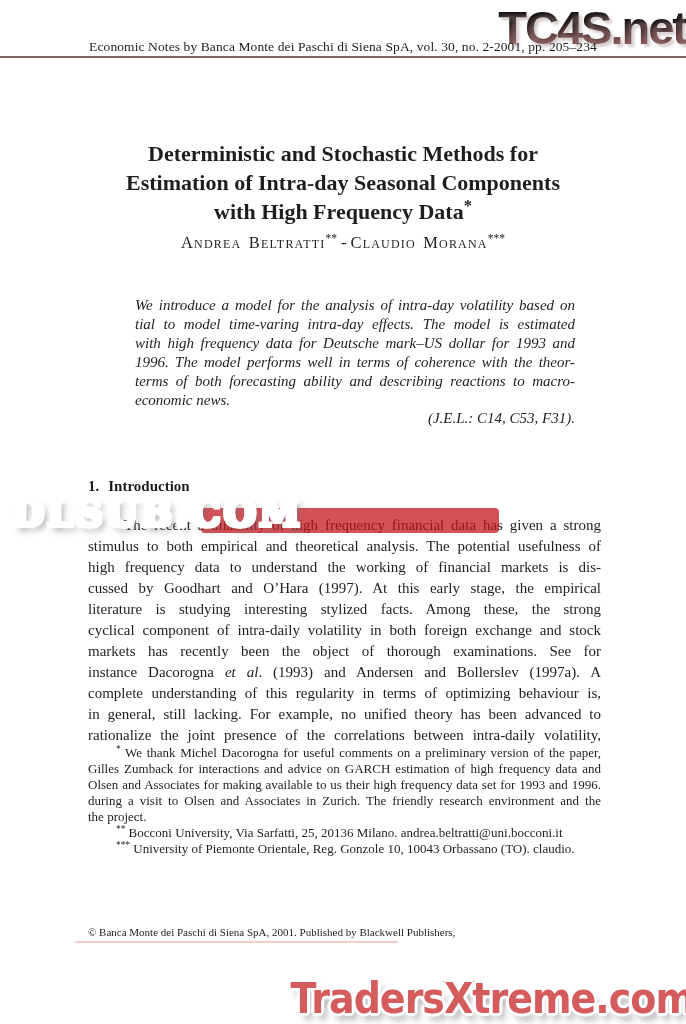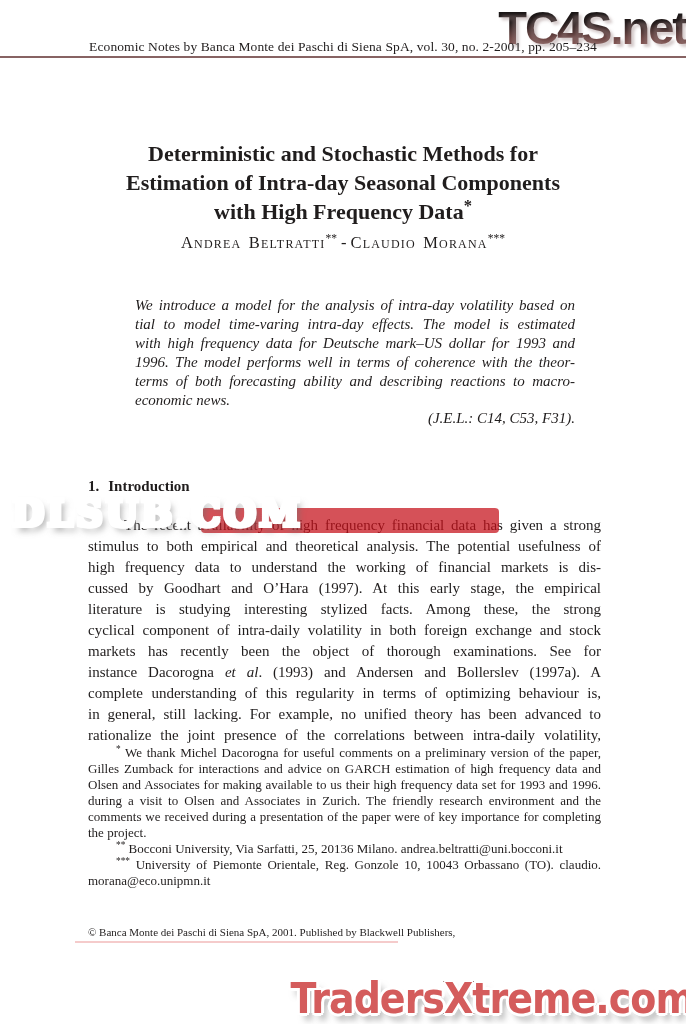--- a/index.html
+++ b/index.html
@@ -225,29 +225,27 @@
 
   <div class="dlsub-band"></div>
   <div class="dlsub">DLSUB.COM</div>
 
   <div class="footnotes">
     <div class="fn">
         <div class="rl-line"><sup>*</sup><span> We thank Michel Dacorogna for useful comments on a preliminary version of the paper,</span></div>
         <div class="rl-line"><span>Gilles Zumback for interactions and advice on GARCH estimation of high frequency data and</span></div>
         <div class="rl-line"><span>Olsen and Associates for making available to us their high frequency data set for 1993 and 1996.</span></div>
         <div class="rl-line"><span>during a visit to Olsen and Associates in Zurich. The friendly research environment and the</span></div>
-        <div class="rl-line"><span>comments we received during a presentation of the paper were of key importance for completing</span></div>
         <div class="rl-line"><span>the project.</span></div>
       </div>
     <div class="fn">
         <div class="rl-line"><sup>**</sup><span> Bocconi University, Via Sarfatti, 25, 20136 Milano. andrea.beltratti@uni.bocconi.it</span></div>
       </div>
     <div class="fn">
         <div class="rl-line"><sup>***</sup><span> University of Piemonte Orientale, Reg. Gonzole 10, 10043 Orbassano (TO). claudio.</span></div>
-        <div class="rl-line"><span>morana@eco.unipmn.it</span></div>
       </div>
   </div>
 
   <div class="copyright">© Banca Monte dei Paschi di Siena SpA, 2001. Published by Blackwell Publishers,</div>
   <div class="pink-line"></div>
 
   <div class="traders">TradersXtreme.com</div>
 
 </div>
 

